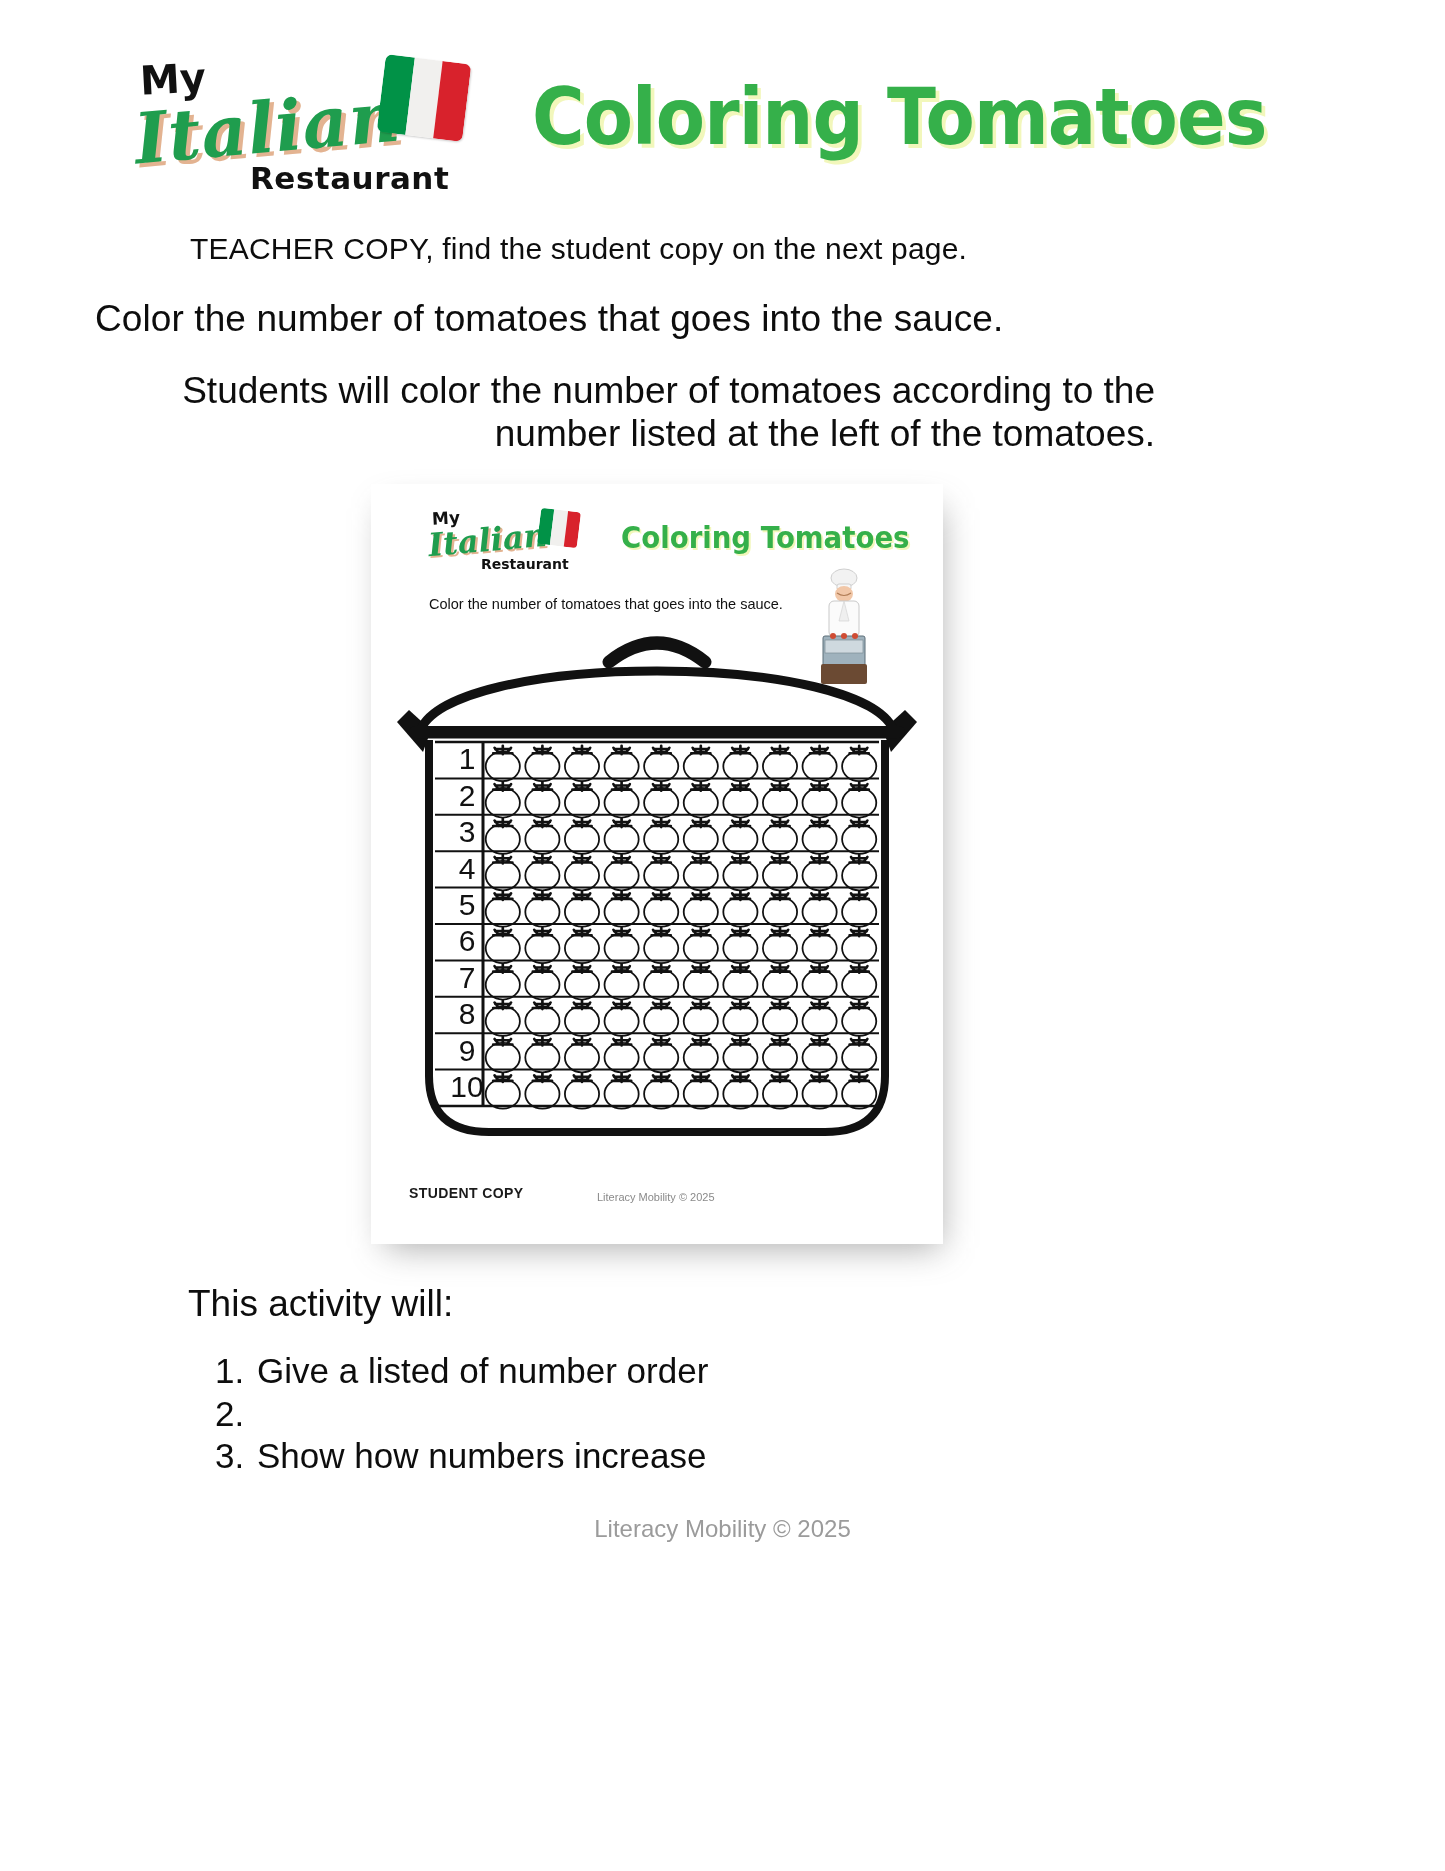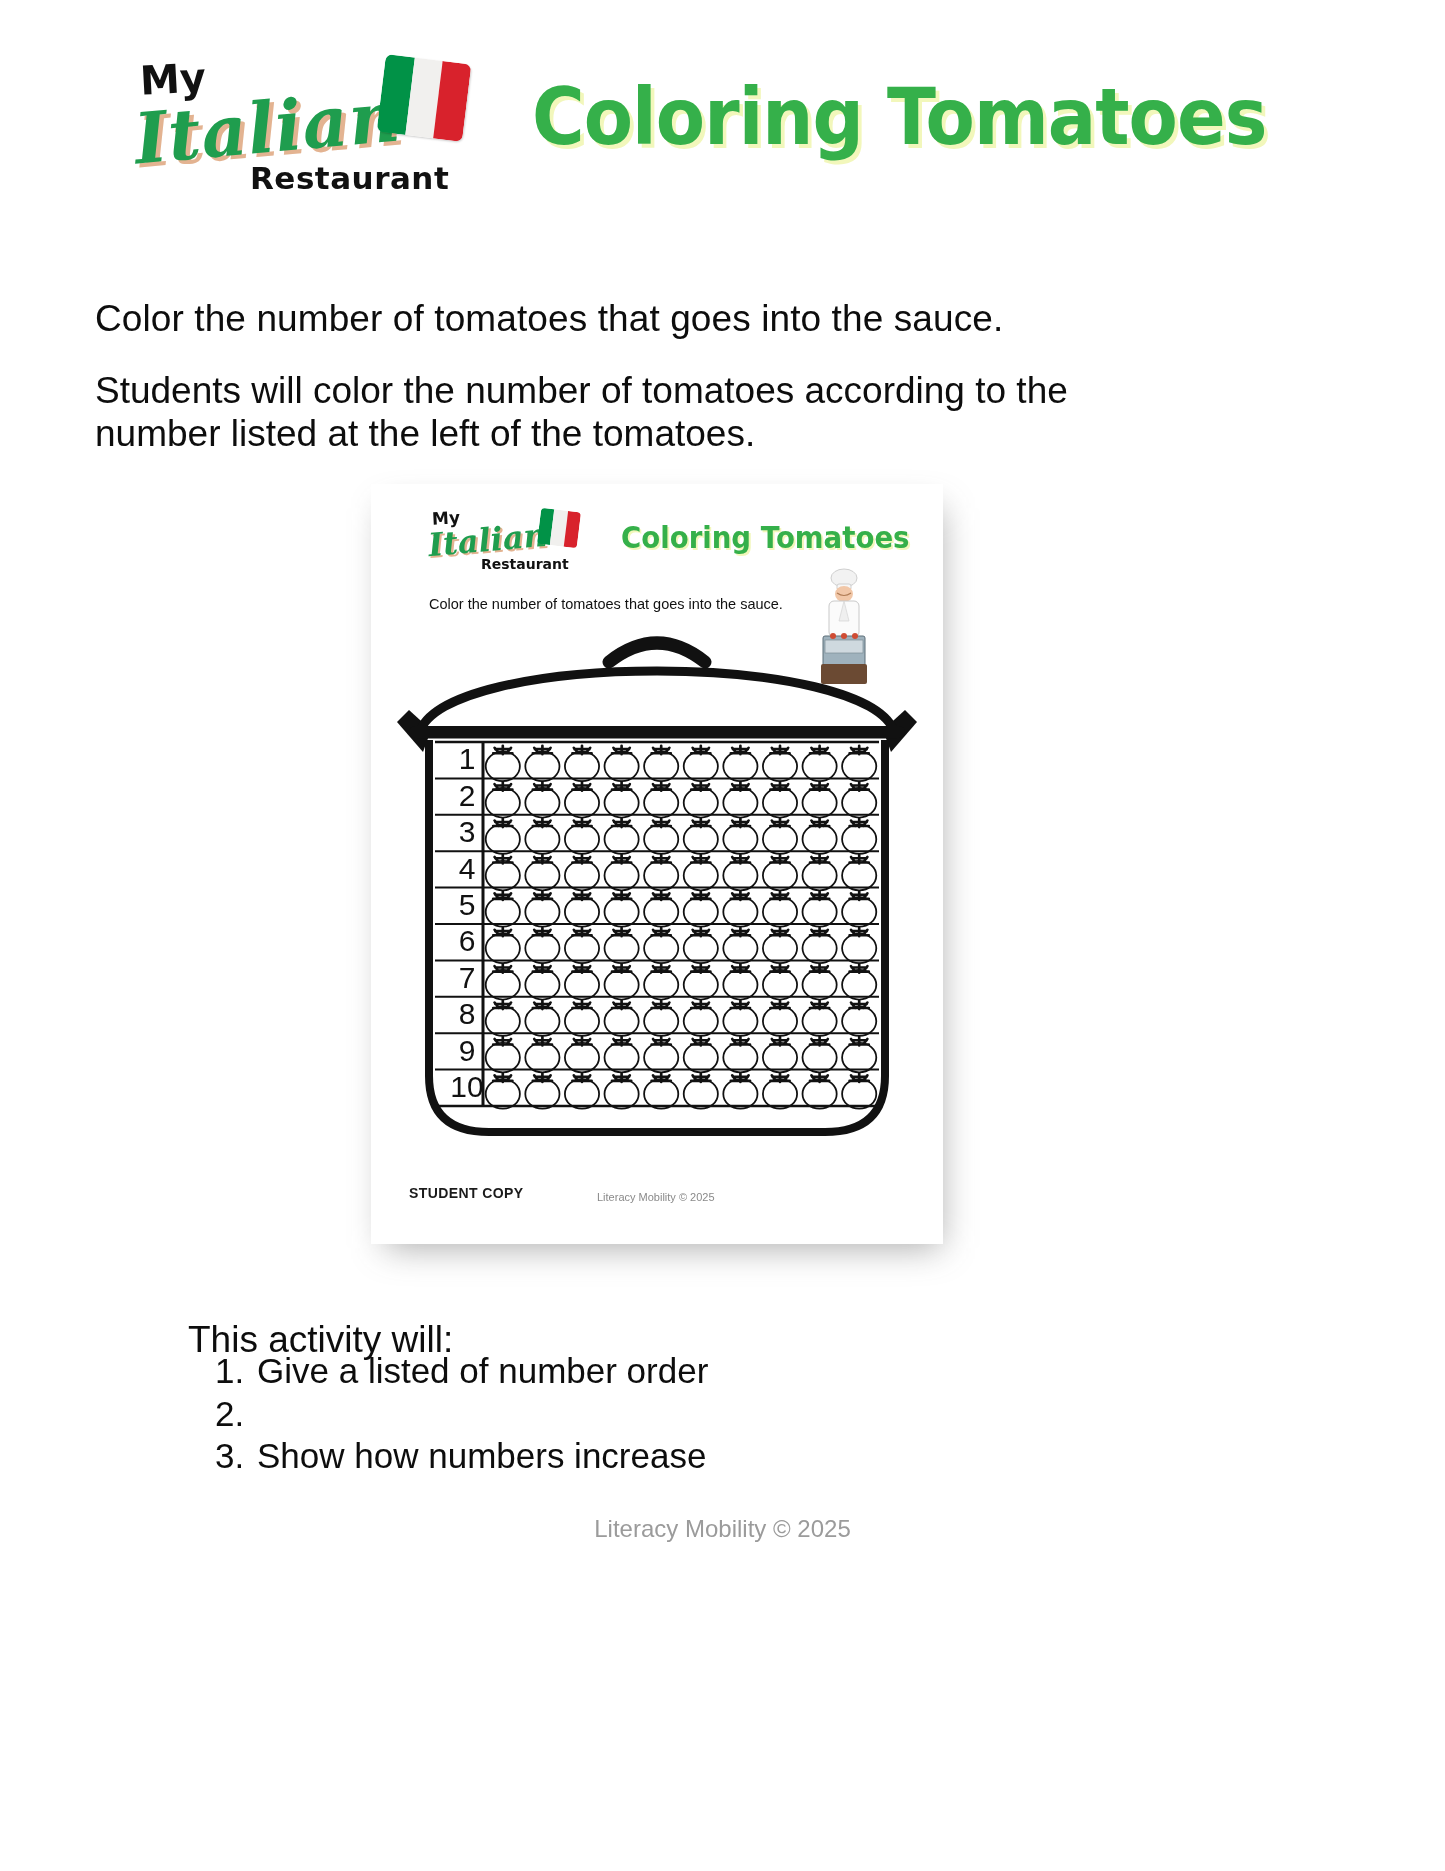--- a/index.html
+++ b/index.html
@@ -65,21 +65,21 @@
     position: absolute; left: 190px; top: 232px;
     font-size: 30px; color: #0d0d0d; letter-spacing: .2px;
   }
   .instruction {
     position: absolute; left: 95px; top: 298px;
     font-size: 37px; color: #0d0d0d; letter-spacing: .1px;
   }
   .description {
     position: absolute; left: 95px; top: 370px;
     width: 1060px;
-    font-size: 37px; line-height: 1.15; color: #0d0d0d;
+    font-size: 37px; line-height: 1.15; color: #0d0d0d; text-align: right;
   }
 
   
   .sheet-wrap { position: absolute; left: 371px; top: 484px; width: 572px; height: 760px; }
   .sheet-shadow {
     position: absolute; left: 14px; top: 24px; width: 556px; height: 740px;
     background: rgba(60,60,60,.42);
     filter: blur(17px);
     border-radius: 4px;
   }
@@ -125,21 +125,21 @@
   .sheet-footer-center {
     position: absolute; left: 226px; top: 707px;
     font-size: 11px; color: #8a8a8a;
   }
 
   .pot-svg { position: absolute; left: 0; top: 140px; width: 572px; height: 560px; }
 
   
   .activity-title {
     position: absolute; left: 188px; top: 1283px;
-    font-size: 37px; color: #0d0d0d; margin-top: 36px;
+    font-size: 37px; color: #0d0d0d;
   }
   .activity-list {
     position: absolute; left: 215px; top: 1350px;
     font-size: 35px; line-height: 1.22; color: #0d0d0d;
     list-style: none;
   }
   .activity-list li { display: flex; align-items: baseline; }
   .activity-list .num { width: 42px; flex: 0 0 auto; }
   .page-footer {
     position: absolute; left: 0; right: 0; top: 1515px;
@@ -158,20 +158,21 @@
       <div class="logo-restaurant">Restaurant</div>
       <div class="flag">
         <i class="fg"></i>
           <i class="fw"></i>
           <i class="fr"></i>
       </div>
     </div>
     <div class="main-title">Coloring Tomatoes</div>
   </div>
 
+  <div class="teacher-note">TEACHER COPY, find the student copy on the next page.</div>
   <div class="instruction">Color the number of tomatoes that goes into the sauce.</div>
   <div class="description">Students will color the number of tomatoes according to the number listed at the left of the tomatoes.</div>
 
   <div class="sheet-wrap">
     <div class="sheet-shadow"></div>
     <div class="sheet">
 
       <div class="sheet-logo">
         <div class="sl-my">My</div>
         <div class="sl-italian">Italian</div>

